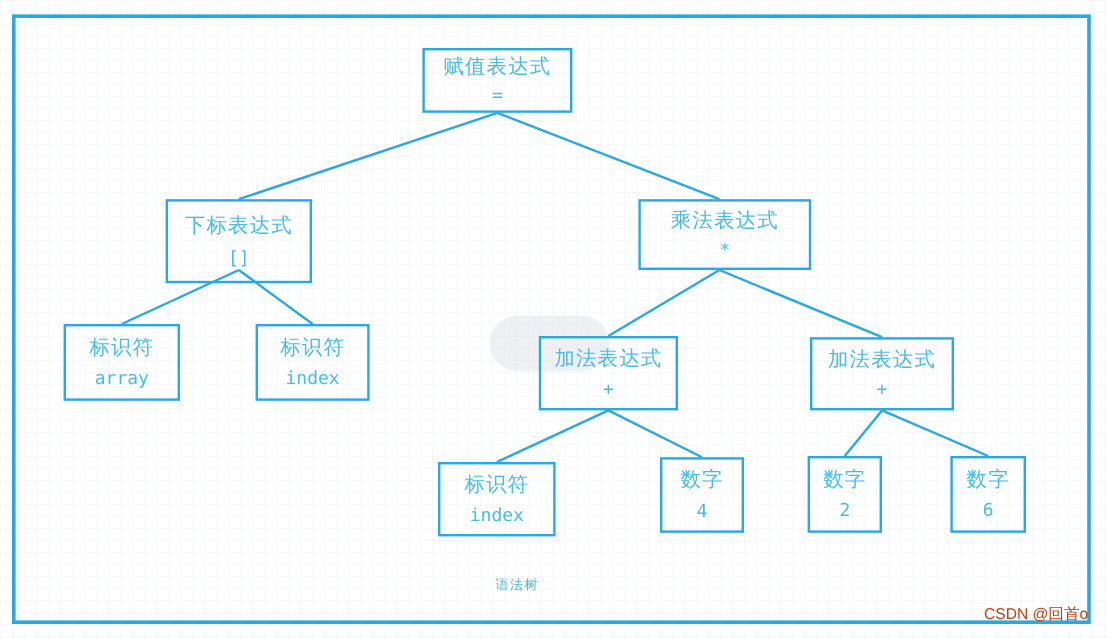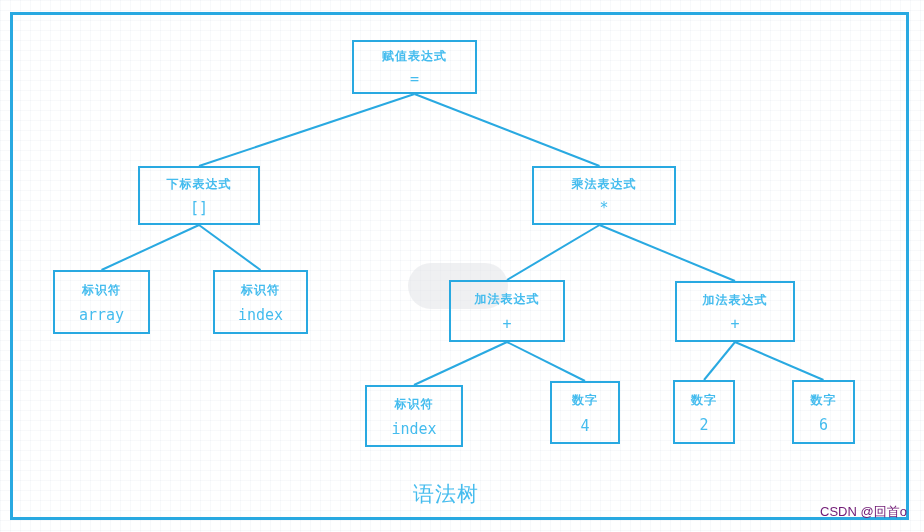--- a/index.html
+++ b/index.html
@@ -25,36 +25,35 @@
     pointer-events: none;
   }
   #tree-edges line { stroke: #29A9E1; stroke-width: 2; }
   .node {
     position: absolute; box-sizing: border-box;
     border: 2px solid #29A9E1;
     display: flex; flex-direction: column; align-items: center;
     justify-content: space-evenly; padding: 2px 2px;
   }
   .node-label {
-    color: #45BCEE; font-size: 12px; letter-spacing: 1px; line-height: 22px;
+    color: #45BCEE; font-size: 17px; letter-spacing: 1px; line-height: 22px;
     white-space: nowrap;
-    font-weight: bold;
   }
   .node-sub {
     color: #45BCEE; font-size: 15px; line-height: 20px;
     font-family: "DejaVu Sans Mono", "Liberation Mono", monospace;
     white-space: nowrap;
   }
   #caption {
     position: absolute; left: 413px; top: 480px;
-    color: #45BCEE; font-size: 21px; letter-spacing: 1px;
+    color: #45BCEE; font-size: 11px; letter-spacing: 1px;
   }
   #watermark {
     position: absolute; left: 820px; top: 503px;
-    color: #701a75; font-size: 13px;
+    color: #c2410c; font-size: 13px;
     font-family: "Liberation Sans", "DejaVu Sans", sans-serif;
     white-space: nowrap;
   }
 </style>
 </head>
 <body>
 
 <div id="frame"></div>
 <div id="blob"></div>
 
@@ -69,21 +68,21 @@
     <line x1="507" y1="342" x2="585" y2="381"></line>
     <line x1="735" y1="342" x2="704" y2="380"></line>
     <line x1="735" y1="342" x2="823.5" y2="380"></line>
   </svg>
 
 <div id="tree-nodes">
     <div class="node" style="left: 352px; top: 40px; width: 125px; height: 54px;">
       <div class="node-label">赋值表达式</div>
       <div class="node-sub">=</div>
     </div>
-    <div class="node" style="left: 138px; top: 166px; width: 122px; height: 59px;">
+    <div class="node" style="left: 138px; top: 166px; width: 122px; height: 70px;">
       <div class="node-label">下标表达式</div>
       <div class="node-sub">[]</div>
     </div>
     <div class="node" style="left: 532px; top: 166px; width: 144px; height: 59px;">
       <div class="node-label">乘法表达式</div>
       <div class="node-sub">*</div>
     </div>
     <div class="node" style="left: 53px; top: 270px; width: 97px; height: 64px;">
       <div class="node-label">标识符</div>
       <div class="node-sub">array</div>

